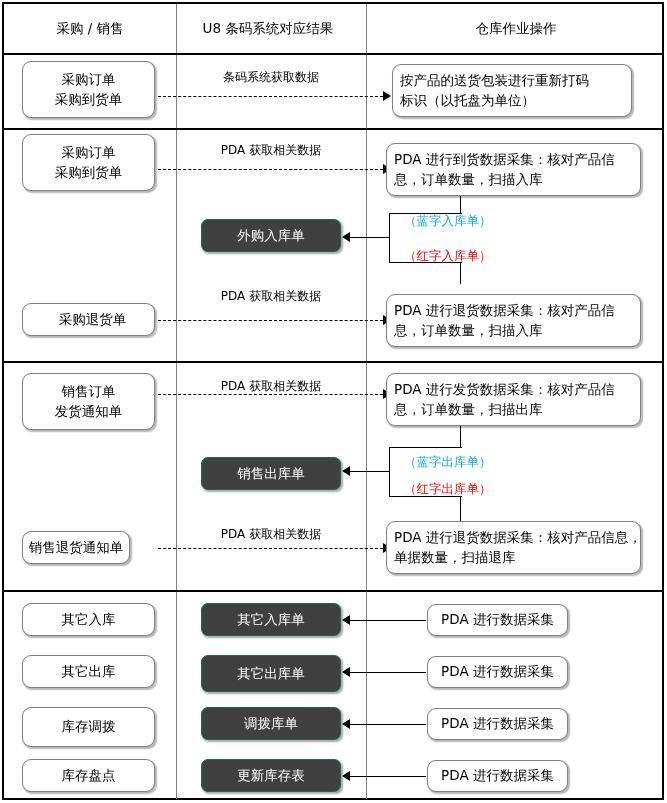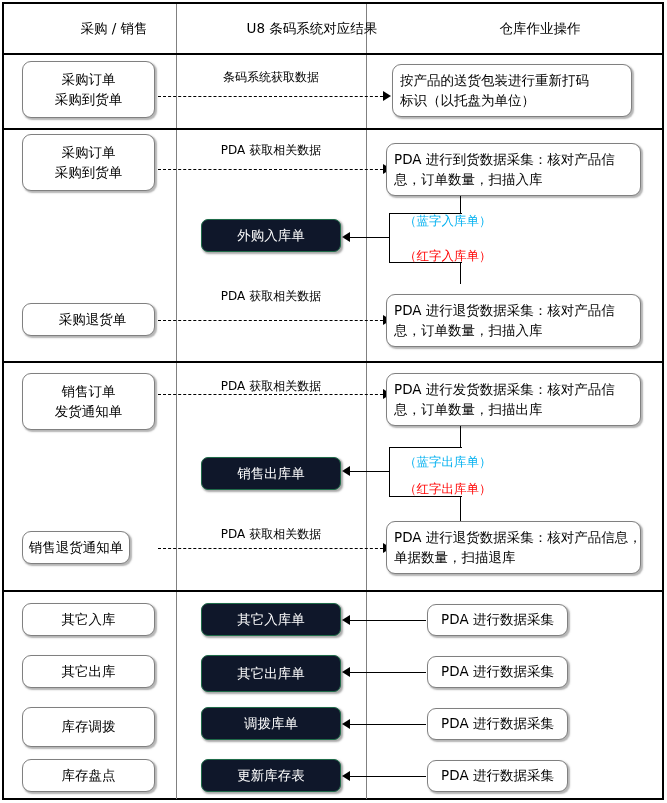--- a/index.html
+++ b/index.html
@@ -40,21 +40,20 @@
   }
   .hline.thick { height: 2px; background: #000; }
 
   
   .hdr {
     position: absolute;
     text-align: center;
     font-size: 13.5px;
     color: #000;
     white-space: nowrap;
-    margin-left: 24px;
   }
 
   
   .rbox {
     position: absolute;
     box-sizing: border-box;
     border: 1px solid #808080;
     border-radius: 9px;
     background: #ffffff;
     box-shadow: 1.5px 1.5px 1.5px rgba(120,120,120,0.55);
@@ -73,21 +72,21 @@
     padding: 0 7px;
   }
   .rbox .ln { white-space: nowrap; }
 
   
   .gbox {
     position: absolute;
     box-sizing: border-box;
     border: 1px solid #1f6b49;
     border-radius: 7px;
-    background: #0f172a;
+    background: #404040;
     box-shadow: 1.5px 1.5px 2px rgba(110,110,110,0.6);
     display: flex;
     align-items: center;
     justify-content: center;
     font-size: 13.5px;
     color: #ffffff;
     white-space: nowrap;
   }
 
   
@@ -154,21 +153,21 @@
   <div class="vline" style="left:176px; top:4px; height:795px;"></div>
   <div class="vline" style="left:366px; top:4px; height:795px;"></div>
 
   <div class="hline thick" style="left:3px; top:53px; width:661px;"></div>
 
   <div class="hline thick" style="left:3px; top:128px; width:661px;"></div>
   <div class="hline thick" style="left:3px; top:361px; width:661px;"></div>
   <div class="hline thick" style="left:3px; top:590px; width:661px;"></div>
 
   <div class="hdr" style="left:4px; top:20px; width:172px;">采购 / 销售</div>
-  <div class="hdr" style="left:194px; top:20px; width:188px;">U8 条码系统对应结果</div>
+  <div class="hdr" style="left:174px; top:20px; width:188px;">U8 条码系统对应结果</div>
   <div class="hdr" style="left:368px; top:20px; width:296px;">仓库作业操作</div>
 
   <div class="rbox" style="left:22px; top:61px; width:133px; height:57px;">
     <span class="ln">采购订单</span>
     <span class="ln">采购到货单</span>
   </div>
   <div class="annot" style="left:181px; top:69px; width:180px;">条码系统获取数据</div>
   <div class="dash" style="left:158px; top:96px; width:230px;"></div>
   <div class="dash-head" style="left:383px; top:91px;"></div>
   <div class="rbox left-align" style="left:392px; top:64px; width:240px; height:53px;">

